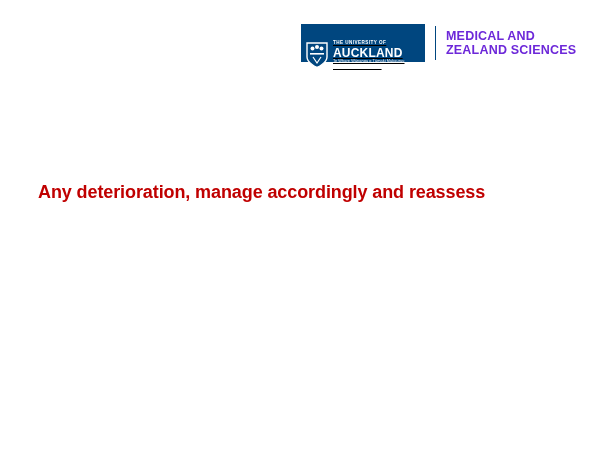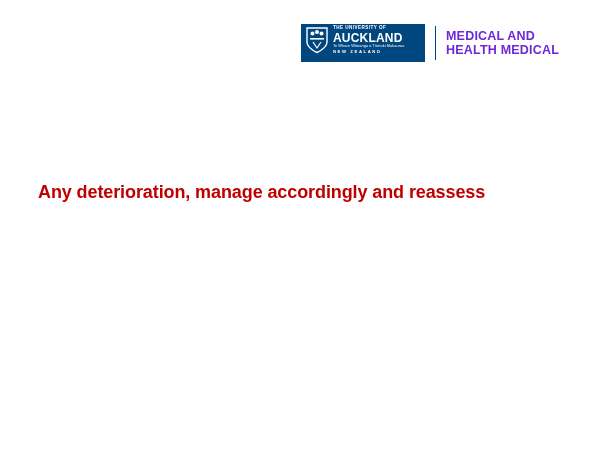--- a/index.html
+++ b/index.html
@@ -28,23 +28,24 @@
     left: 301px;
     display: flex;
     align-items: center;
     height: 38px;
   }
   .crest-box {
     width: 124px;
     height: 38px;
     background: #00467f;
     display: flex;
-    align-items: flex-end;
-    padding: 8px 4px;
+    align-items: flex-start;
+    padding: 17px 4px;
     box-sizing: border-box;
+    text-decoration: underline;
   }
   .crest-shield {
     width: 24px;
     height: 28px;
     flex: 0 0 24px;
     position: relative;
     margin-right: 4px;
   }
   .crest-shield svg { display: block; }
   .crest-text {
@@ -129,20 +130,20 @@
         <div class="crest-main">AUCKLAND</div>
         <div class="crest-maori">Te Whare Wānanga o Tāmaki Makaurau</div>
         <div class="crest-nz">NEW ZEALAND</div>
       </div>
     </div>
 
     <div class="logo-divider"></div>
 
     <div class="faculty-text">
       <div>MEDICAL AND</div>
-      <div>HEALTH MEDICAL</div>
+      <div>ZEALAND SCIENCES</div>
     </div>
 
   </div>
 
   <div class="headline">Any deterioration, manage accordingly and reassess</div>
 
 </div>
 
 </body></html>

